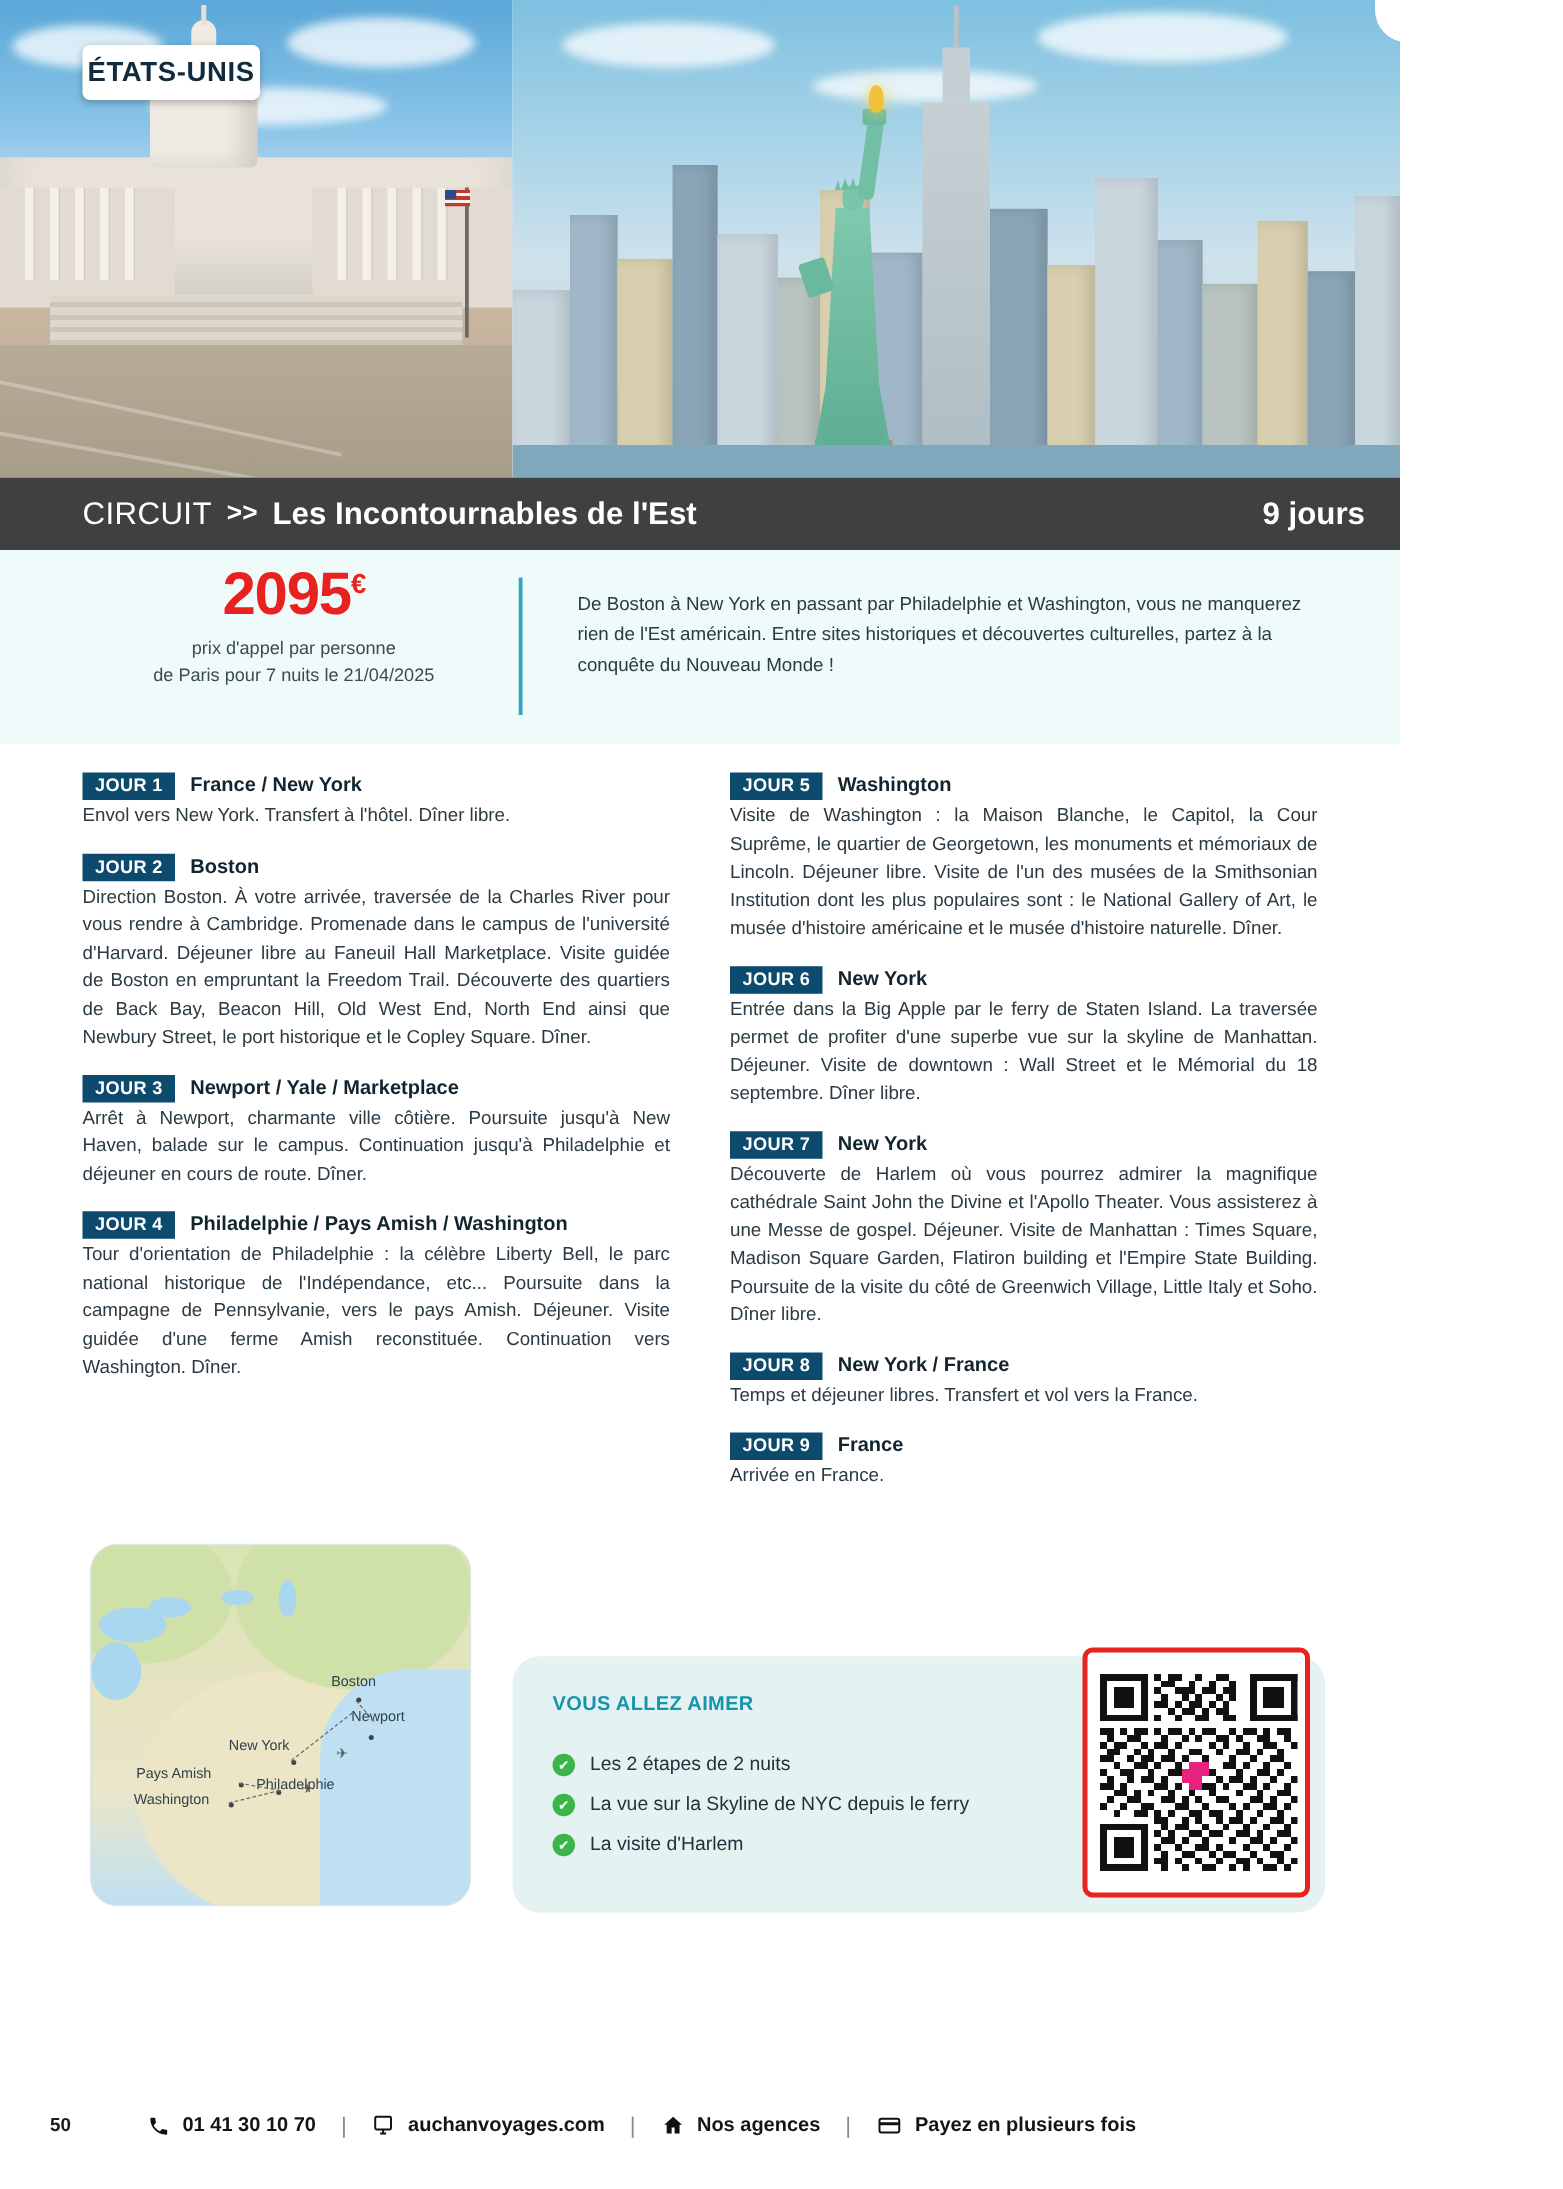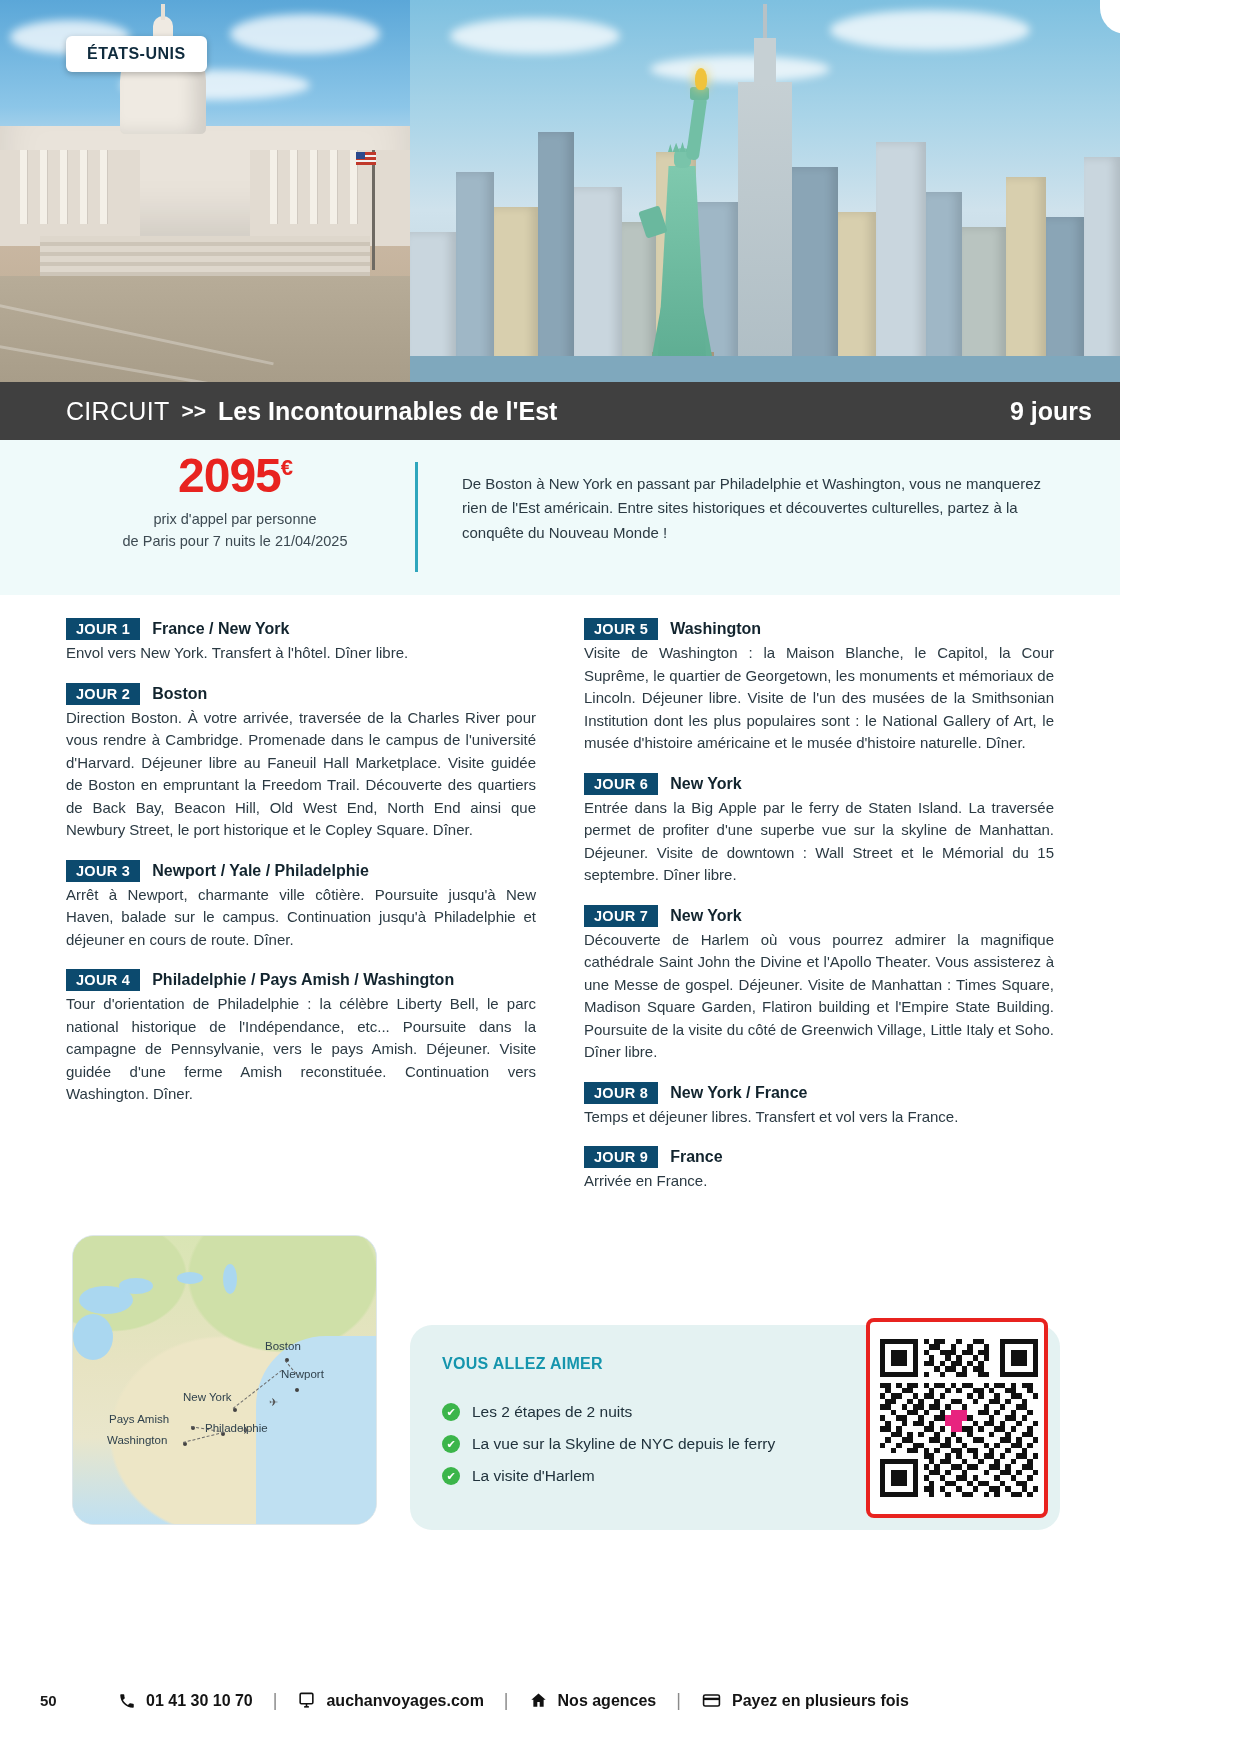--- a/index.html
+++ b/index.html
@@ -62,21 +62,21 @@
   .statue-arm { position:absolute; left:62px; bottom:196px; width:13px; height:64px; background:#72bfa5; transform: rotate(8deg); border-radius:5px; }
   .torch-cup { position:absolute; left:62px; bottom:256px; width:19px; height:13px; background:#6bb89e; border-radius:3px; }
   .torch-flame { position:absolute; left:67px; bottom:266px; width:12px; height:22px; background:#f0c33c; border-radius:50% 50% 40% 40%; box-shadow:0 0 12px #f7d86a; }
   .statue-tablet { position:absolute; left:14px; bottom:120px; width:22px; height:28px; background:#6ab89e; transform: rotate(-18deg); border-radius:3px; }
   .statue-pedestal { position:absolute; left:24px; bottom:-26px; width:62px; height:30px; background:#a8957d; }
   .water { position:absolute; left:0; bottom:0; width:710px; height:26px; background:#7fa8bd; }
 
   
   .country-badge {
     position:absolute; left:66px; top:36px; background:#ffffff; color:#0f2b3d;
-    font-weight:bold; font-size:16px; letter-spacing:.5px; padding:9px 21px;
+    font-weight:bold; font-size:22px; letter-spacing:.5px; padding:9px 4px;
     border-radius:6px; box-shadow:0 2px 6px rgba(0,0,0,.25); font-family:"Liberation Sans", sans-serif;
   }
 
   
   .notch { position:absolute; right:0; top:0; width:150px; height:34px; background:#fff; border-bottom-left-radius:26px; }
 
   
   .gutter { position:absolute; right:0; top:0; width:130px; height:1751px; background:#fff; }
 
   
@@ -258,21 +258,21 @@
       <div class="day">
         <div class="day-head">
           <span class="day-tag">JOUR 2</span>
           <span class="day-title">Boston</span>
         </div>
         <div class="day-text">Direction Boston. À votre arrivée, traversée de la Charles River pour vous rendre à Cambridge. Promenade dans le campus de l'université d'Harvard. Déjeuner libre au Faneuil Hall Marketplace. Visite guidée de Boston en empruntant la Freedom Trail. Découverte des quartiers de Back Bay, Beacon Hill, Old West End, North End ainsi que Newbury Street, le port historique et le Copley Square. Dîner.</div>
       </div>
       <div class="day">
         <div class="day-head">
           <span class="day-tag">JOUR 3</span>
-          <span class="day-title">Newport / Yale / Philadelphie</span>
+          <span class="day-title">Newport / Yale / Marketplace</span>
         </div>
         <div class="day-text">Arrêt à Newport, charmante ville côtière. Poursuite jusqu'à New Haven, balade sur le campus. Continuation jusqu'à Philadelphie et déjeuner en cours de route. Dîner.</div>
       </div>
       <div class="day">
         <div class="day-head">
           <span class="day-tag">JOUR 4</span>
           <span class="day-title">Philadelphie / Pays Amish / Washington</span>
         </div>
         <div class="day-text">Tour d'orientation de Philadelphie : la célèbre Liberty Bell, le parc national historique de l'Indépendance, etc... Poursuite dans la campagne de Pennsylvanie, vers le pays Amish. Déjeuner. Visite guidée d'une ferme Amish reconstituée. Continuation vers Washington. Dîner.</div>
       </div>
@@ -284,21 +284,21 @@
           <span class="day-tag">JOUR 5</span>
           <span class="day-title">Washington</span>
         </div>
         <div class="day-text">Visite de Washington : la Maison Blanche, le Capitol, la Cour Suprême, le quartier de Georgetown, les monuments et mémoriaux de Lincoln. Déjeuner libre. Visite de l'un des musées de la Smithsonian Institution dont les plus populaires sont : le National Gallery of Art, le musée d'histoire américaine et le musée d'histoire naturelle. Dîner.</div>
       </div>
       <div class="day">
         <div class="day-head">
           <span class="day-tag">JOUR 6</span>
           <span class="day-title">New York</span>
         </div>
-        <div class="day-text">Entrée dans la Big Apple par le ferry de Staten Island. La traversée permet de profiter d'une superbe vue sur la skyline de Manhattan. Déjeuner. Visite de downtown : Wall Street et le Mémorial du 15 septembre. Dîner libre.</div>
+        <div class="day-text">Entrée dans la Big Apple par le ferry de Staten Island. La traversée permet de profiter d'une superbe vue sur la skyline de Manhattan. Déjeuner. Visite de downtown : Wall Street et le Mémorial du 18 septembre. Dîner libre.</div>
       </div>
       <div class="day">
         <div class="day-head">
           <span class="day-tag">JOUR 7</span>
           <span class="day-title">New York</span>
         </div>
         <div class="day-text">Découverte de Harlem où vous pourrez admirer la magnifique cathédrale Saint John the Divine et l'Apollo Theater. Vous assisterez à une Messe de gospel. Déjeuner. Visite de Manhattan : Times Square, Madison Square Garden, Flatiron building et l'Empire State Building. Poursuite de la visite du côté de Greenwich Village, Little Italy et Soho. Dîner libre.</div>
       </div>
       <div class="day">
         <div class="day-head">

